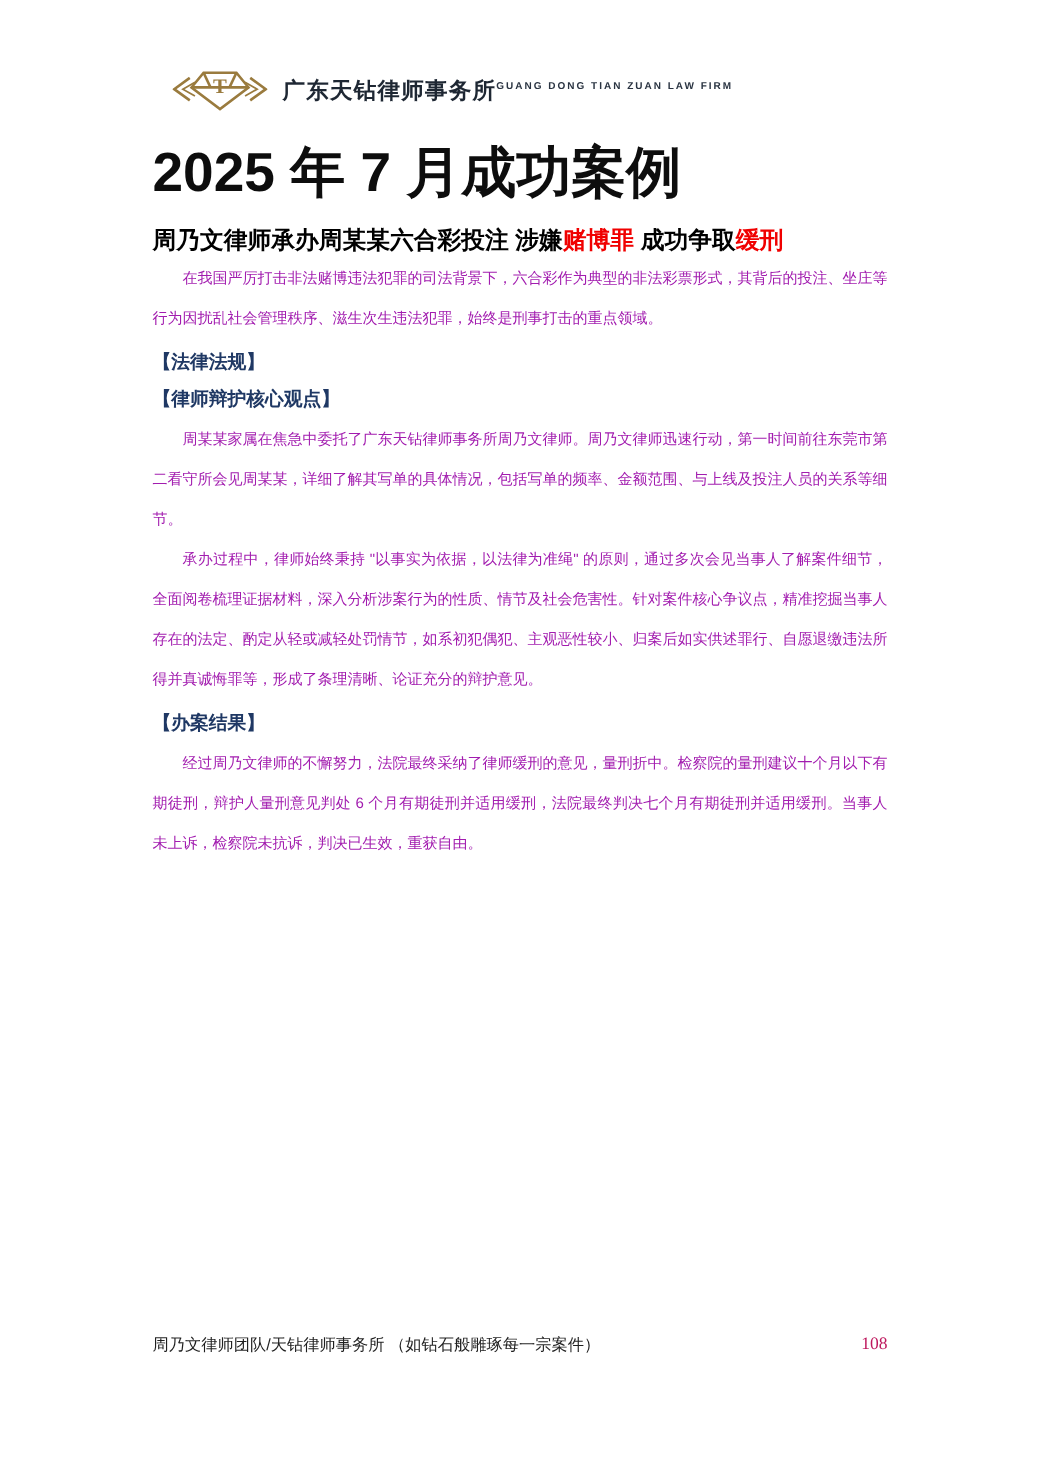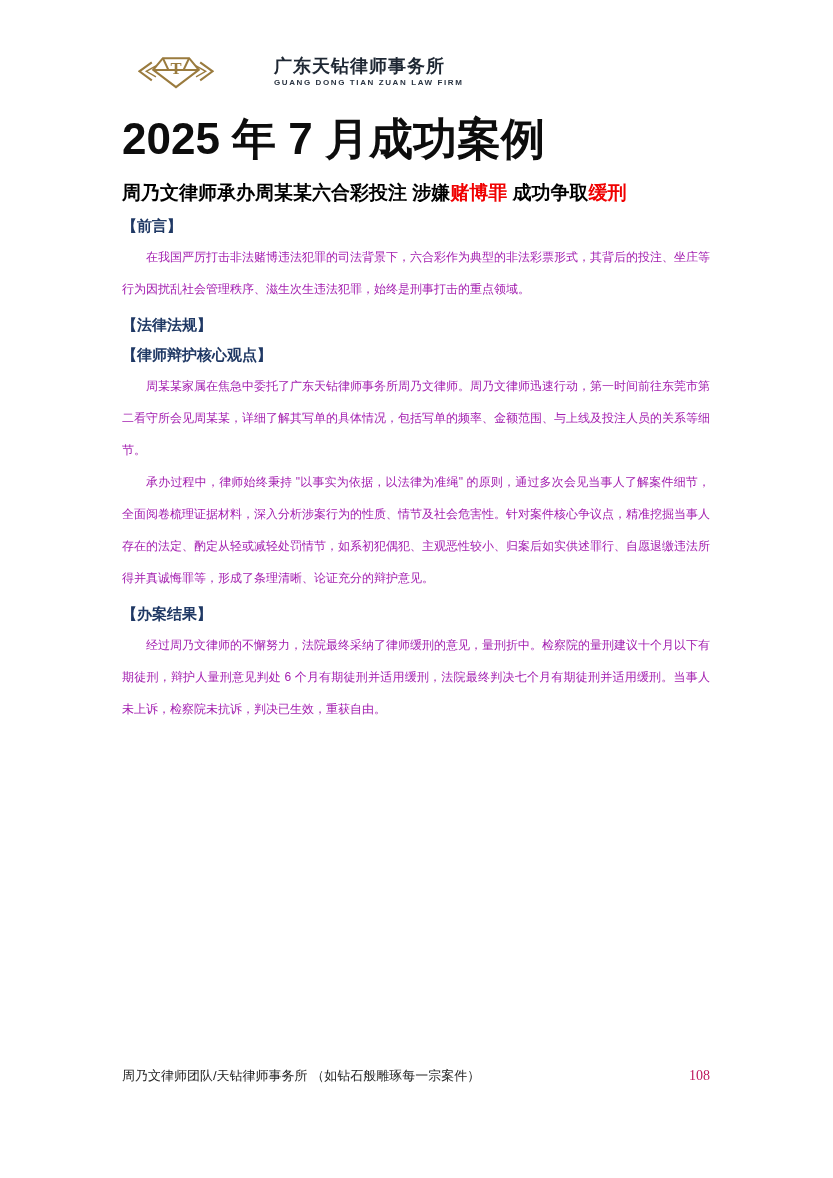--- a/index.html
+++ b/index.html
@@ -16,21 +16,21 @@
   }
   
   .logo-row {
     display: flex;
     align-items: center;
     gap: 12px;
     margin-left: 16px;
     height: 52px;
   }
   .logo-icon { display: inline-flex; }
-  .logo-text { display: flex; flex-direction: column; justify-content: flex-start; margin-left: 48px; }
+  .logo-text { display: flex; flex-direction: row; justify-content: flex-start; }
   .logo-cn {
     font-size: 18px;
     font-weight: bold;
     color: #1e2733;
     letter-spacing: 1px;
     line-height: 20px;
   }
   .logo-en {
     font-size: 8px;
     font-weight: bold;
@@ -119,21 +119,20 @@
       <div class="logo-cn">广东天钻律师事务所</div>
       <div class="logo-en">GUANG DONG TIAN ZUAN LAW FIRM</div>
     </div>
   </header>
 
   <h1 class="doc-title">2025 年 7 月成功案例</h1>
 
   <h2 class="doc-subtitle"><span>周乃文律师承办周某某六合彩投注 涉嫌</span><span class="hl-red">赌博罪</span><span> 成功争取</span><span class="hl-red">缓刑</span></h2>
 
   <section class="sec">
-    <h3 class="sec-h">【前言】</h3>
     <p class="para">在我国严厉打击非法赌博违法犯罪的司法背景下，六合彩作为典型的非法彩票形式，其背后的投注、坐庄等行为因扰乱社会管理秩序、滋生次生违法犯罪，始终是刑事打击的重点领域。</p>
   </section>
 
 
   <section class="sec">
     <h3 class="sec-h">【法律法规】</h3>
   </section>
 
   <section class="sec">
     <h3 class="sec-h">【律师辩护核心观点】</h3>

